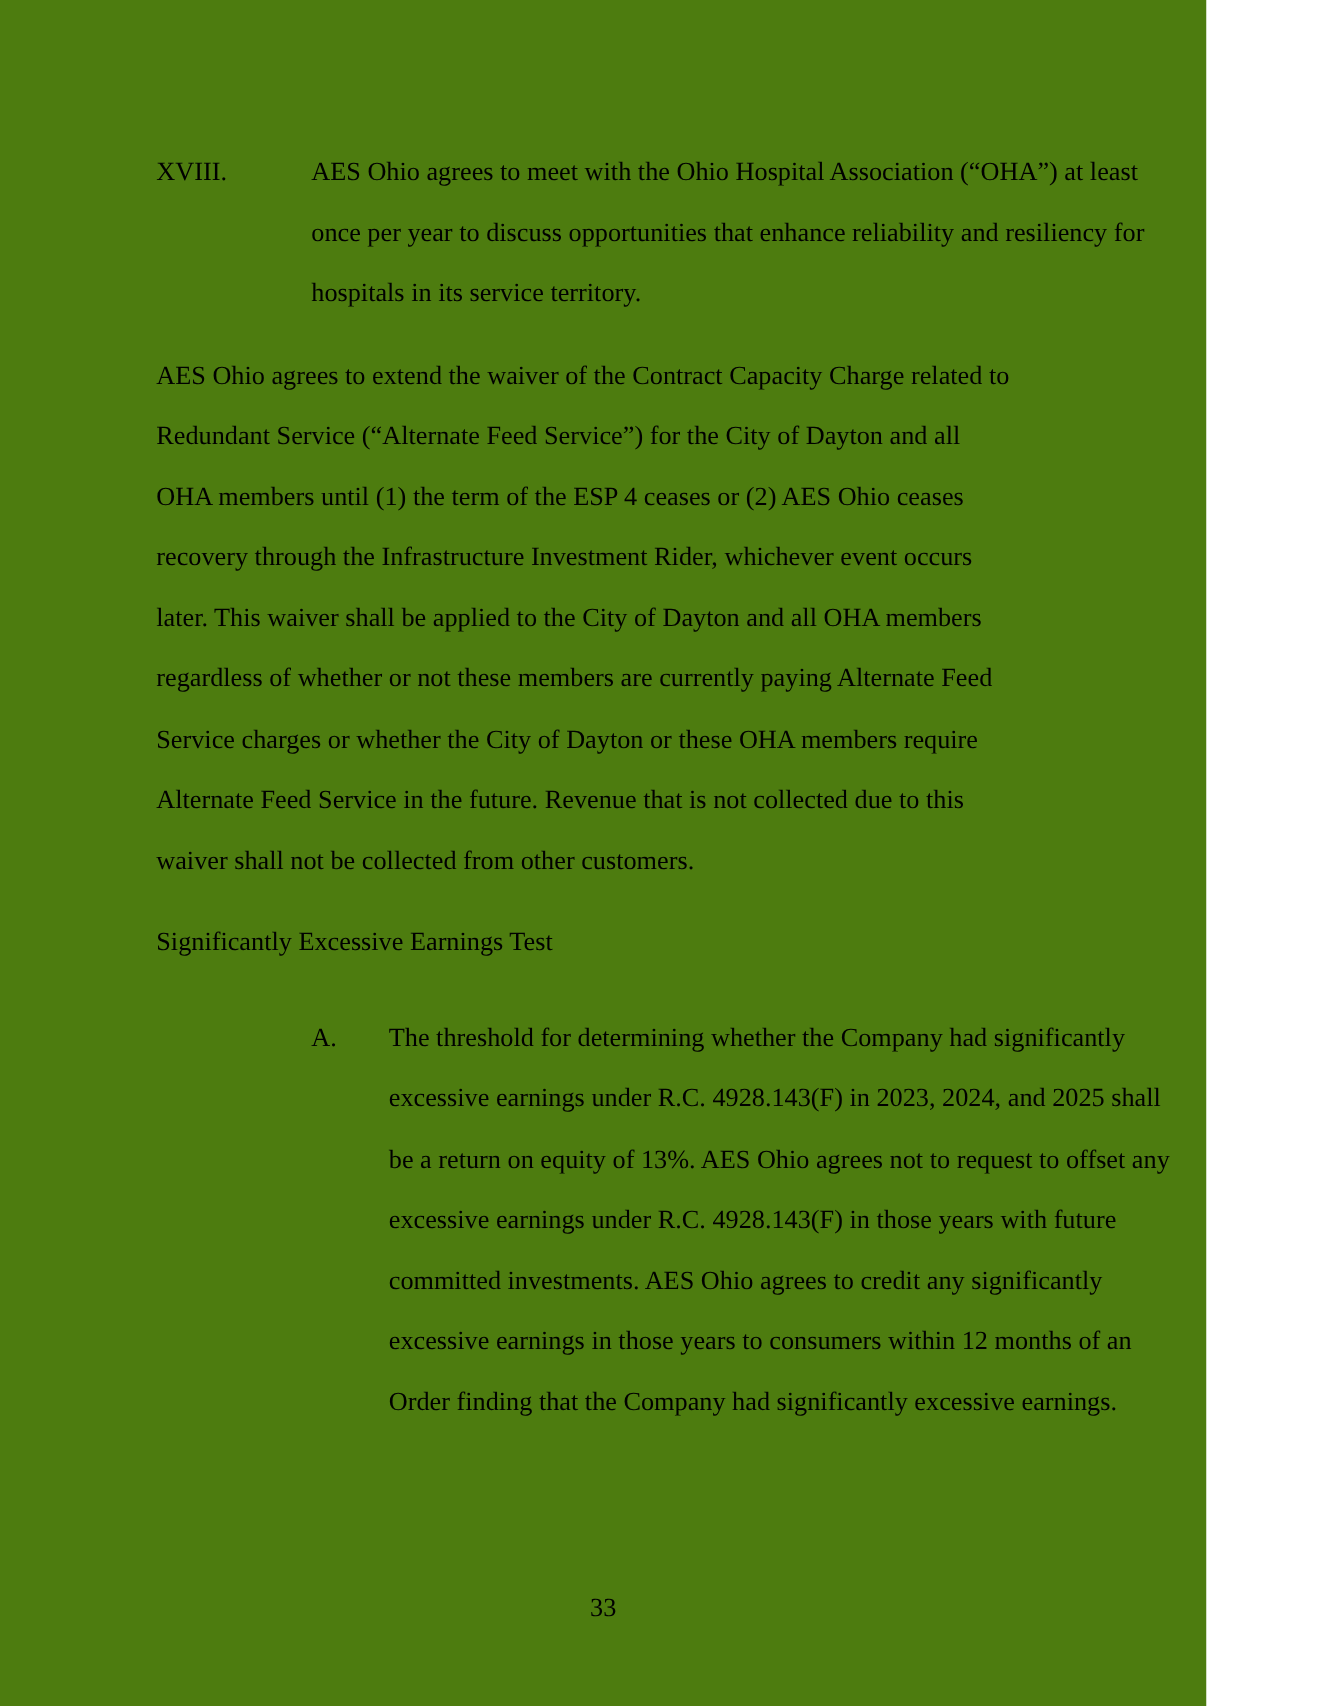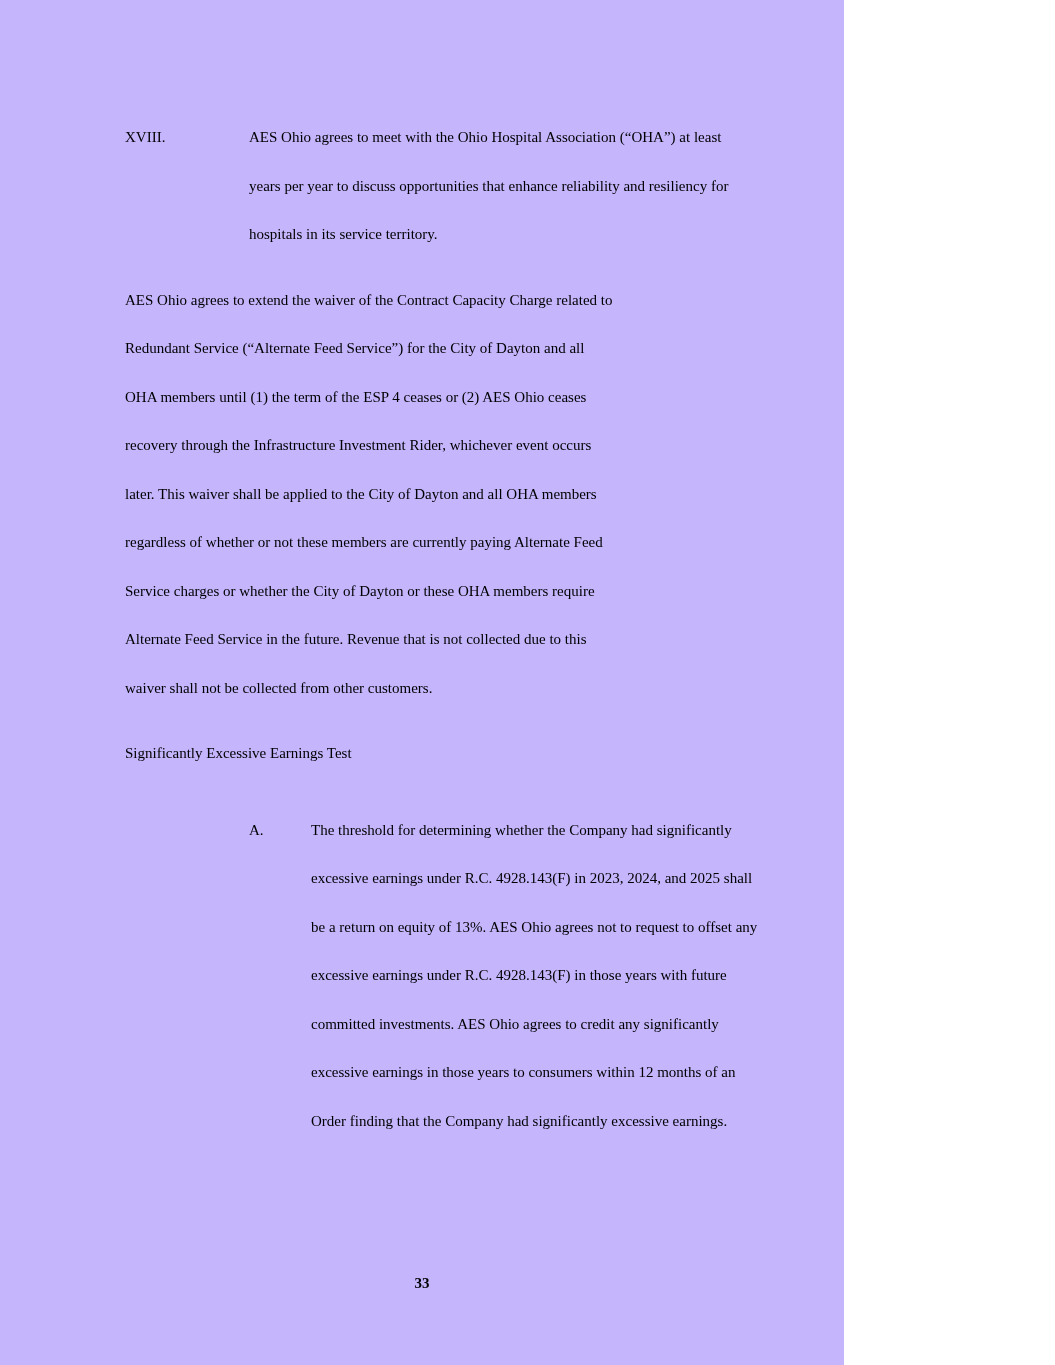--- a/index.html
+++ b/index.html
@@ -2,26 +2,26 @@
 <html><head>
 <meta charset="utf-8">
 <style>
   html, body {
     margin: 0;
     padding: 0;
     background: #ffffff;
   }
   .page {
     position: relative;
-    width: 844px;
+    width: 965px;
     height: 1365px;
-    background: #c4b5fd;
+    background: #4d7c0f;
     color: #000000;
     font-family: "Liberation Serif", "DejaVu Serif", serif;
-    font-size: 15px;
+    font-size: 21px;
     overflow: hidden;
   }
   .content {
     position: absolute;
     top: 113px;
     left: 125px;
     width: 810px;
   }
   .section {
     display: flex;
@@ -50,33 +50,32 @@
     line-height: 48.5px;
     white-space: pre;
   }
   .page-number {
     position: absolute;
     top: 1276px;
     left: 0;
     right: 0;
     text-align: center;
     line-height: 1;
-    font-weight: bold;
   }
 </style>
 </head>
 <body>
 
 <div class="page">
   <div class="content">
 
     <div class="section">
       <div class="section-label">XVIII.</div>
       <div class="section-text">AES Ohio agrees to meet with the Ohio Hospital Association (“OHA”) at least
-years per year to discuss opportunities that enhance reliability and resiliency for
+once per year to discuss opportunities that enhance reliability and resiliency for
 hospitals in its service territory.</div>
     </div>
 
     <div class="section">
       <div class="section-text">AES Ohio agrees to extend the waiver of the Contract Capacity Charge related to
 Redundant Service (“Alternate Feed Service”) for the City of Dayton and all
 OHA members until (1) the term of the ESP 4 ceases or (2) AES Ohio ceases
 recovery through the Infrastructure Investment Rider, whichever event occurs
 later. This waiver shall be applied to the City of Dayton and all OHA members
 regardless of whether or not these members are currently paying Alternate Feed

